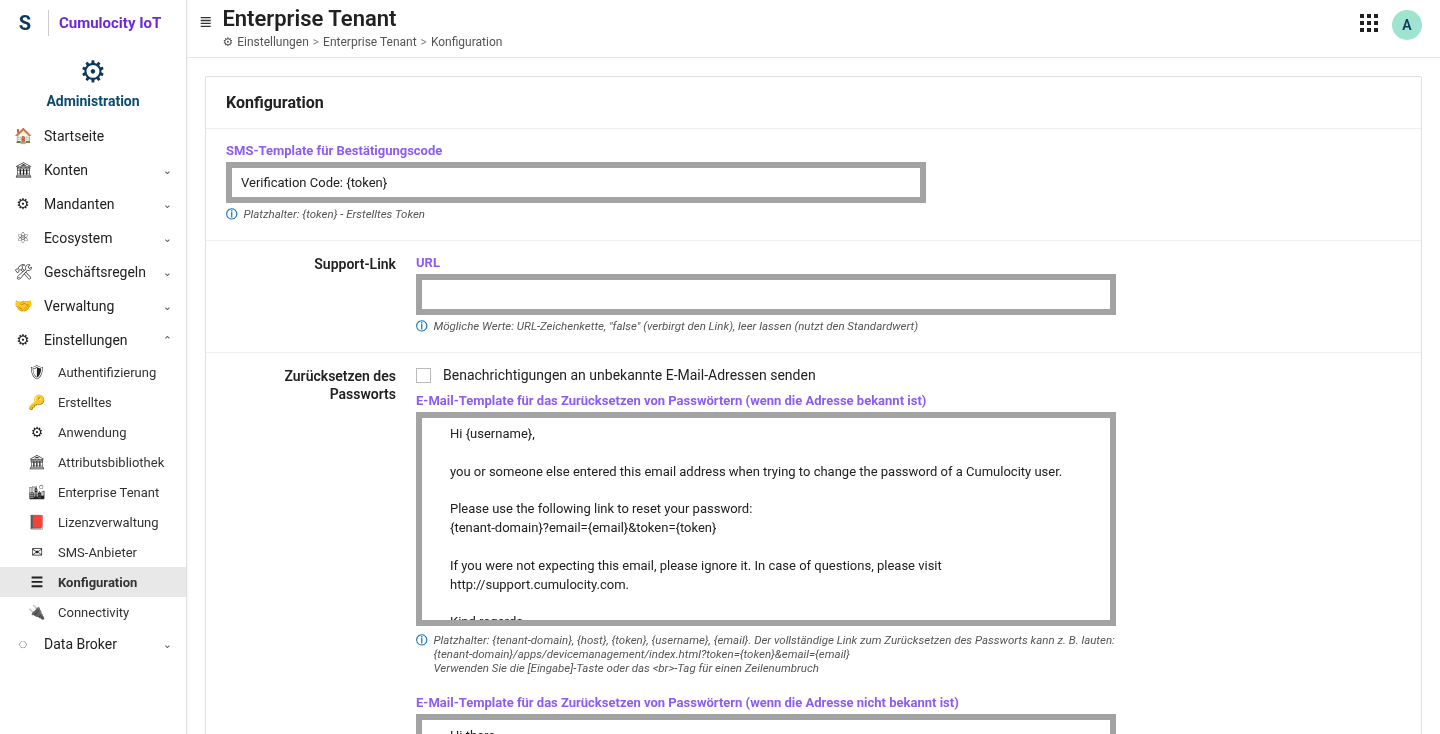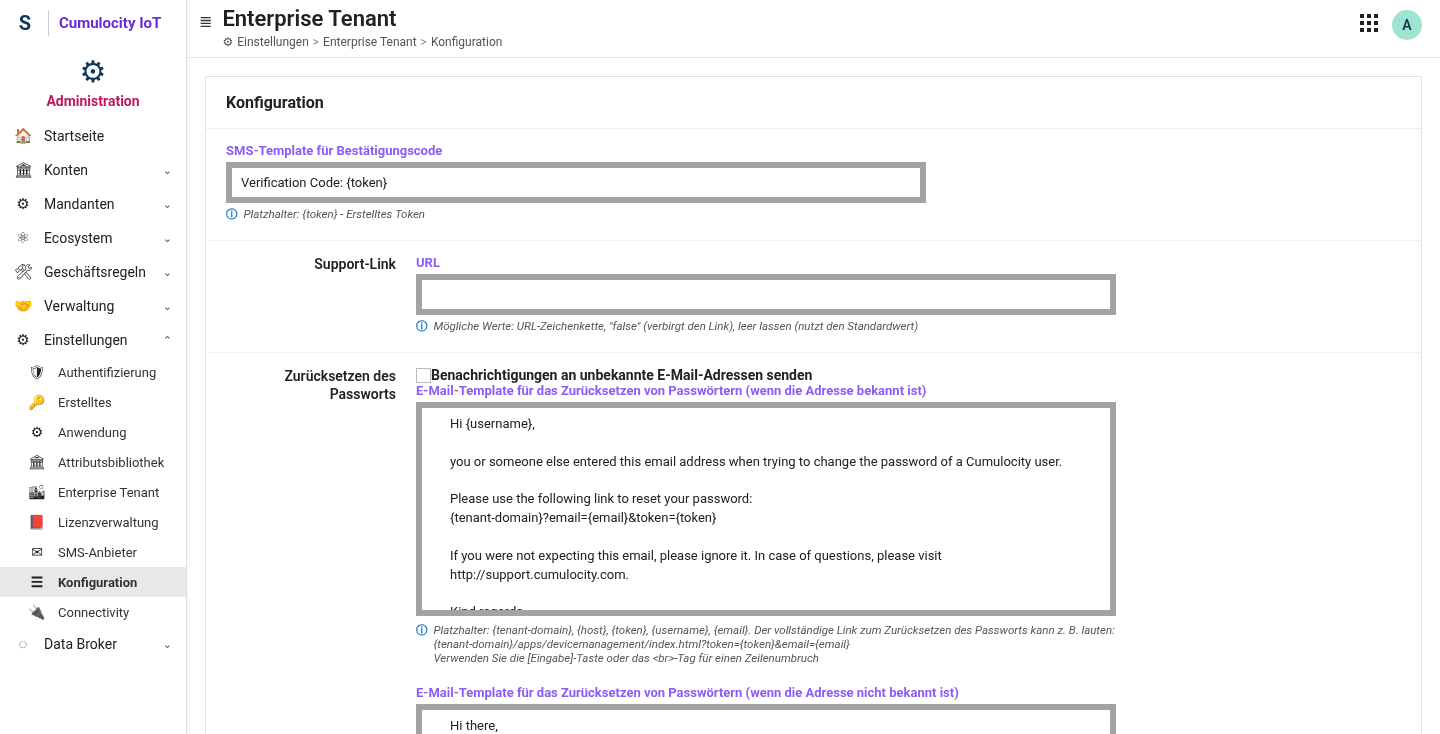--- a/index.html
+++ b/index.html
@@ -38,21 +38,21 @@
   .brand-sep { width:1px; height:26px; background:#ccc; }
   .brand-label { font-weight:700; font-size:15px; color:#6d28d9; }
   .sidebar-app {
     text-align:center;
     padding: 8px 0 10px;
   }
   .sidebar-app .gear-big {
     font-size: 30px; color:#0b385b;
   }
   .sidebar-app .app-label {
-    font-weight:700; font-size:14px; color:#be185d; margin-top:4px;
+    font-weight:700; font-size:14px; color:#0c4a6e; margin-top:4px;
   }
   .nav { flex:1; overflow-y:auto; }
   .nav-item {
     display:flex; align-items:center;
     padding: 8px 14px;
     gap:12px;
     cursor:pointer;
     font-size:14px;
     color:#212121;
   }
@@ -134,21 +134,21 @@
   .textarea { resize:none; line-height:1.45;padding-left:28px; }
   .help {
     font-size:11.5px;
     font-style:italic;
     color:#555;
     margin-top:4px;
     display:flex;
     gap:6px;
   }
   .help .info-icon { color:#1776bf; font-style:normal; font-weight:700; flex-shrink:0;}
-  .checkbox-row { display:flex; align-items:center; gap:0; font-weight:bold;}
+  .checkbox-row { display:flex; align-items:center; gap:12px; margin-bottom:10px;}
   .checkbox {
     width:15px;height:15px;border:1px solid #bbb;background:#fff;display:inline-block;
   }
   .spacer { height:6px; }
 </style>
 </head>
 <body>
 
 <div class="app">
 

